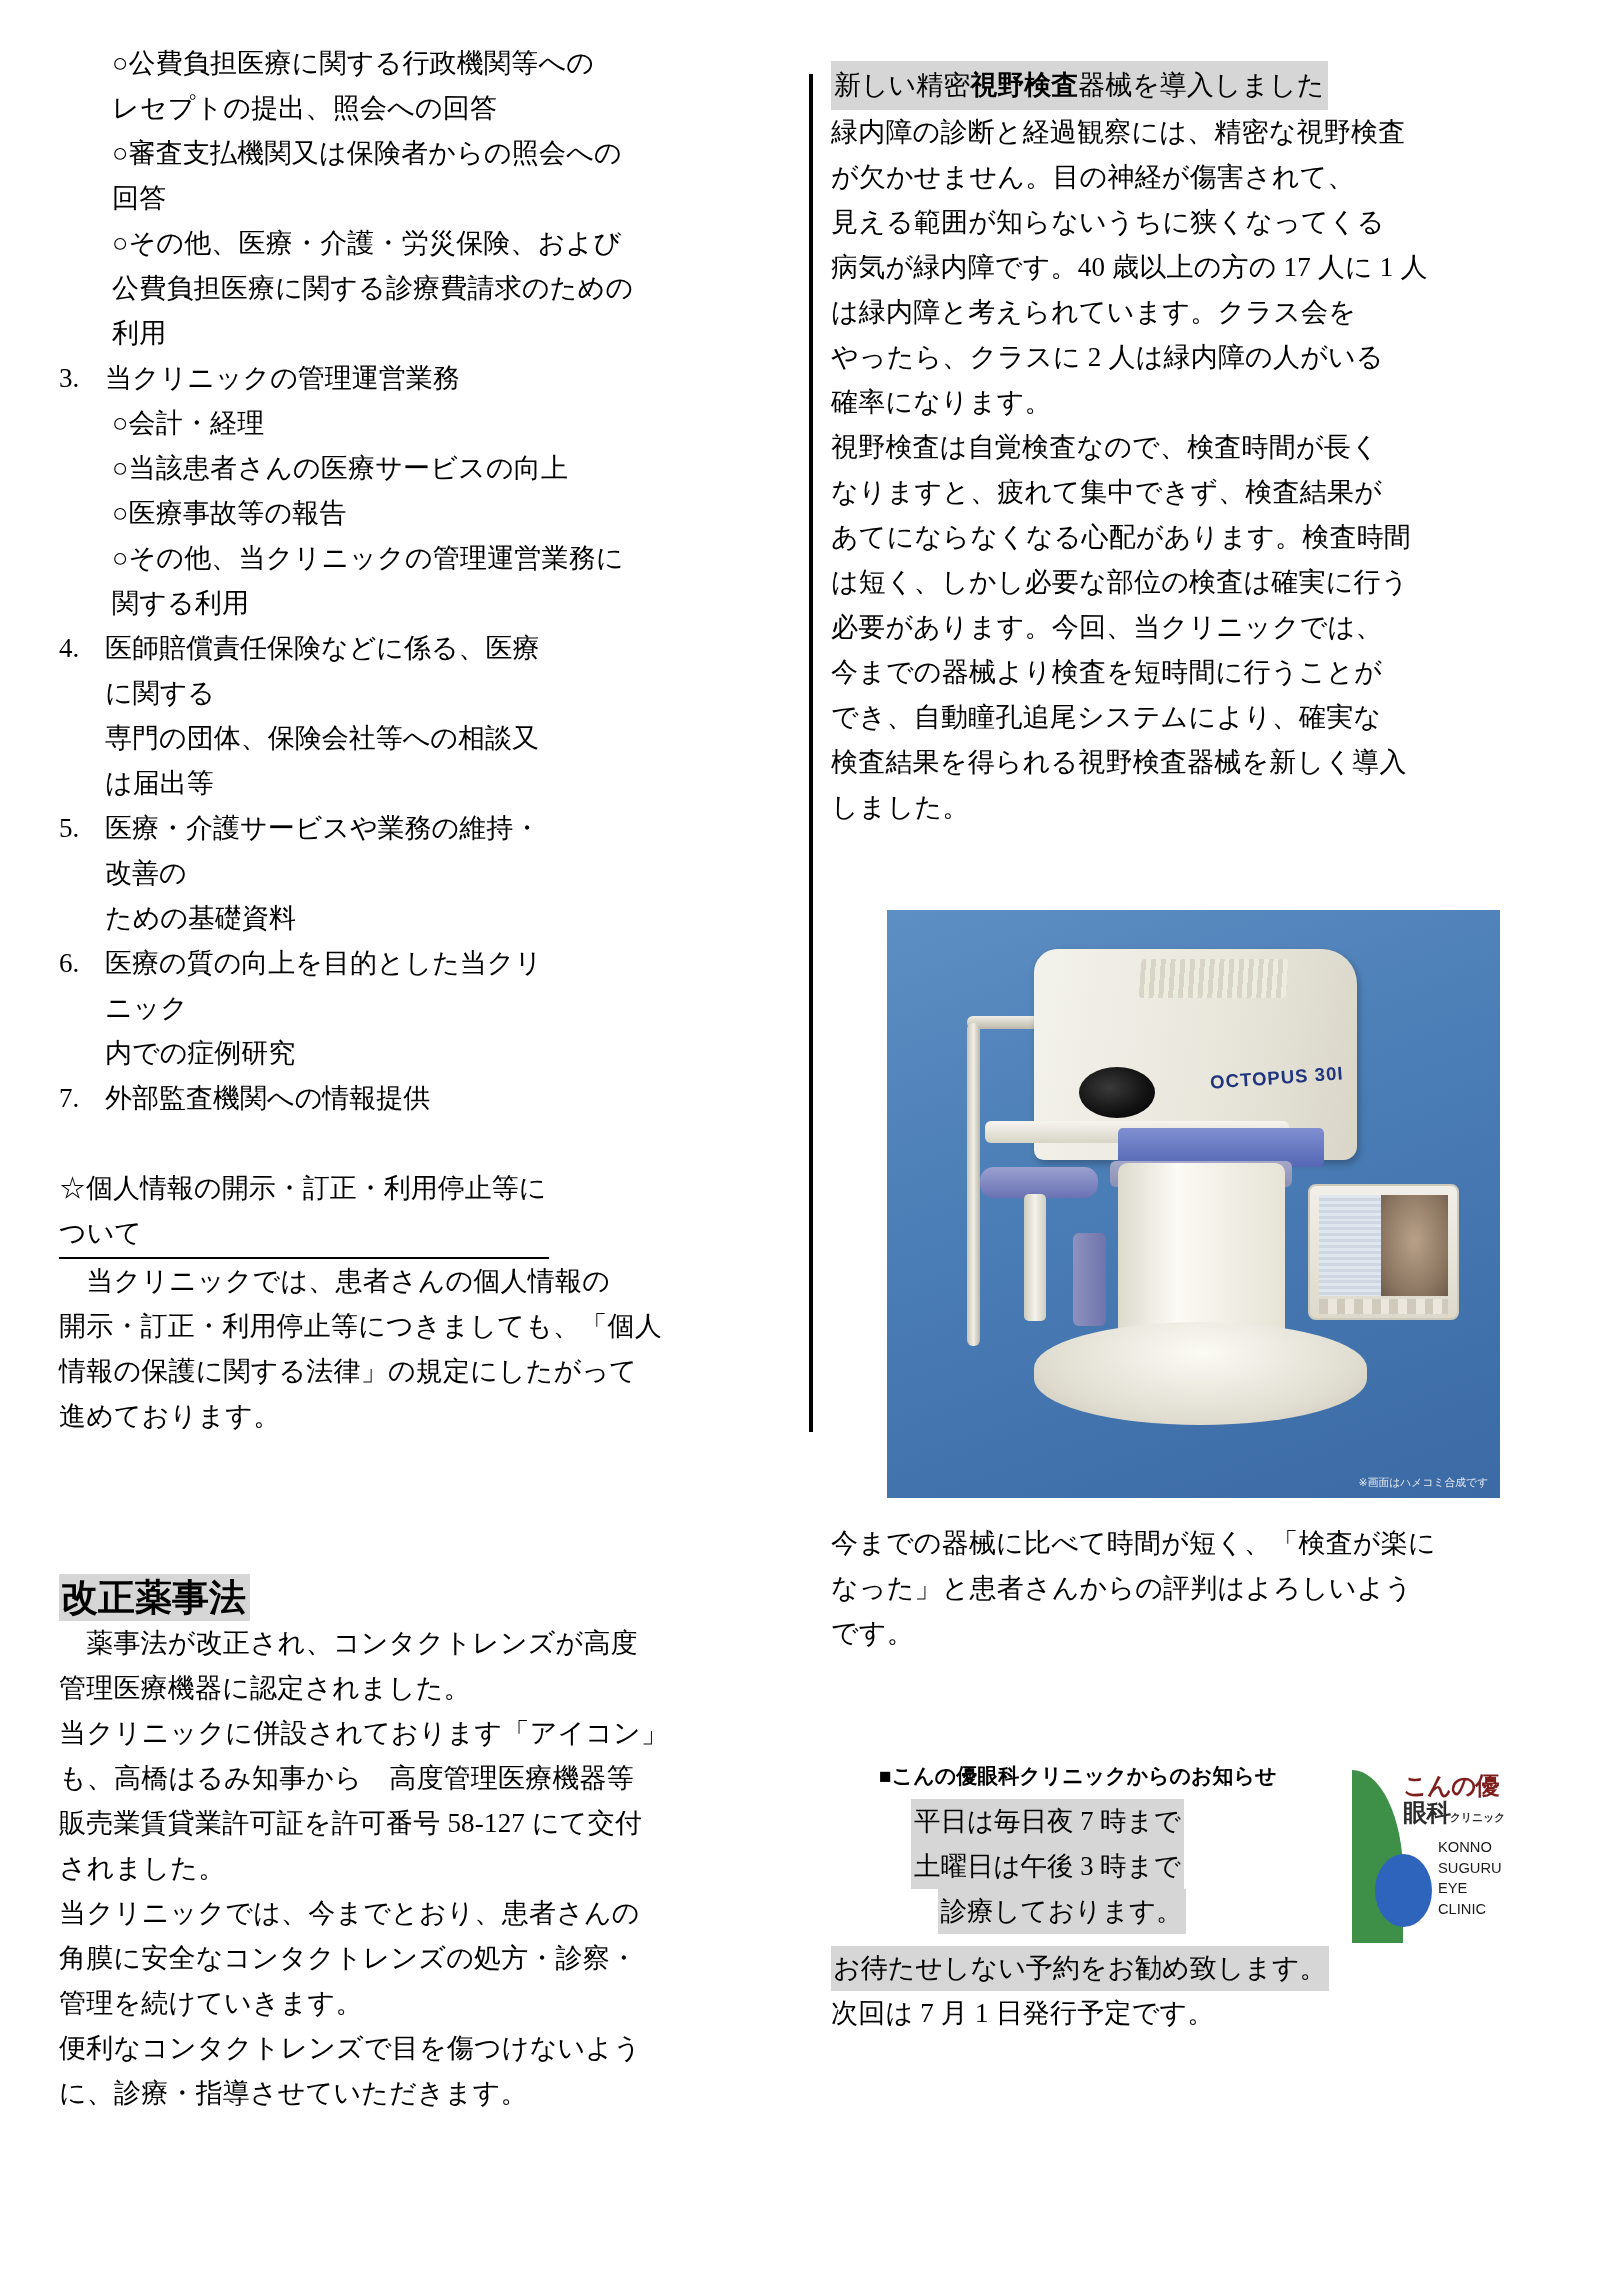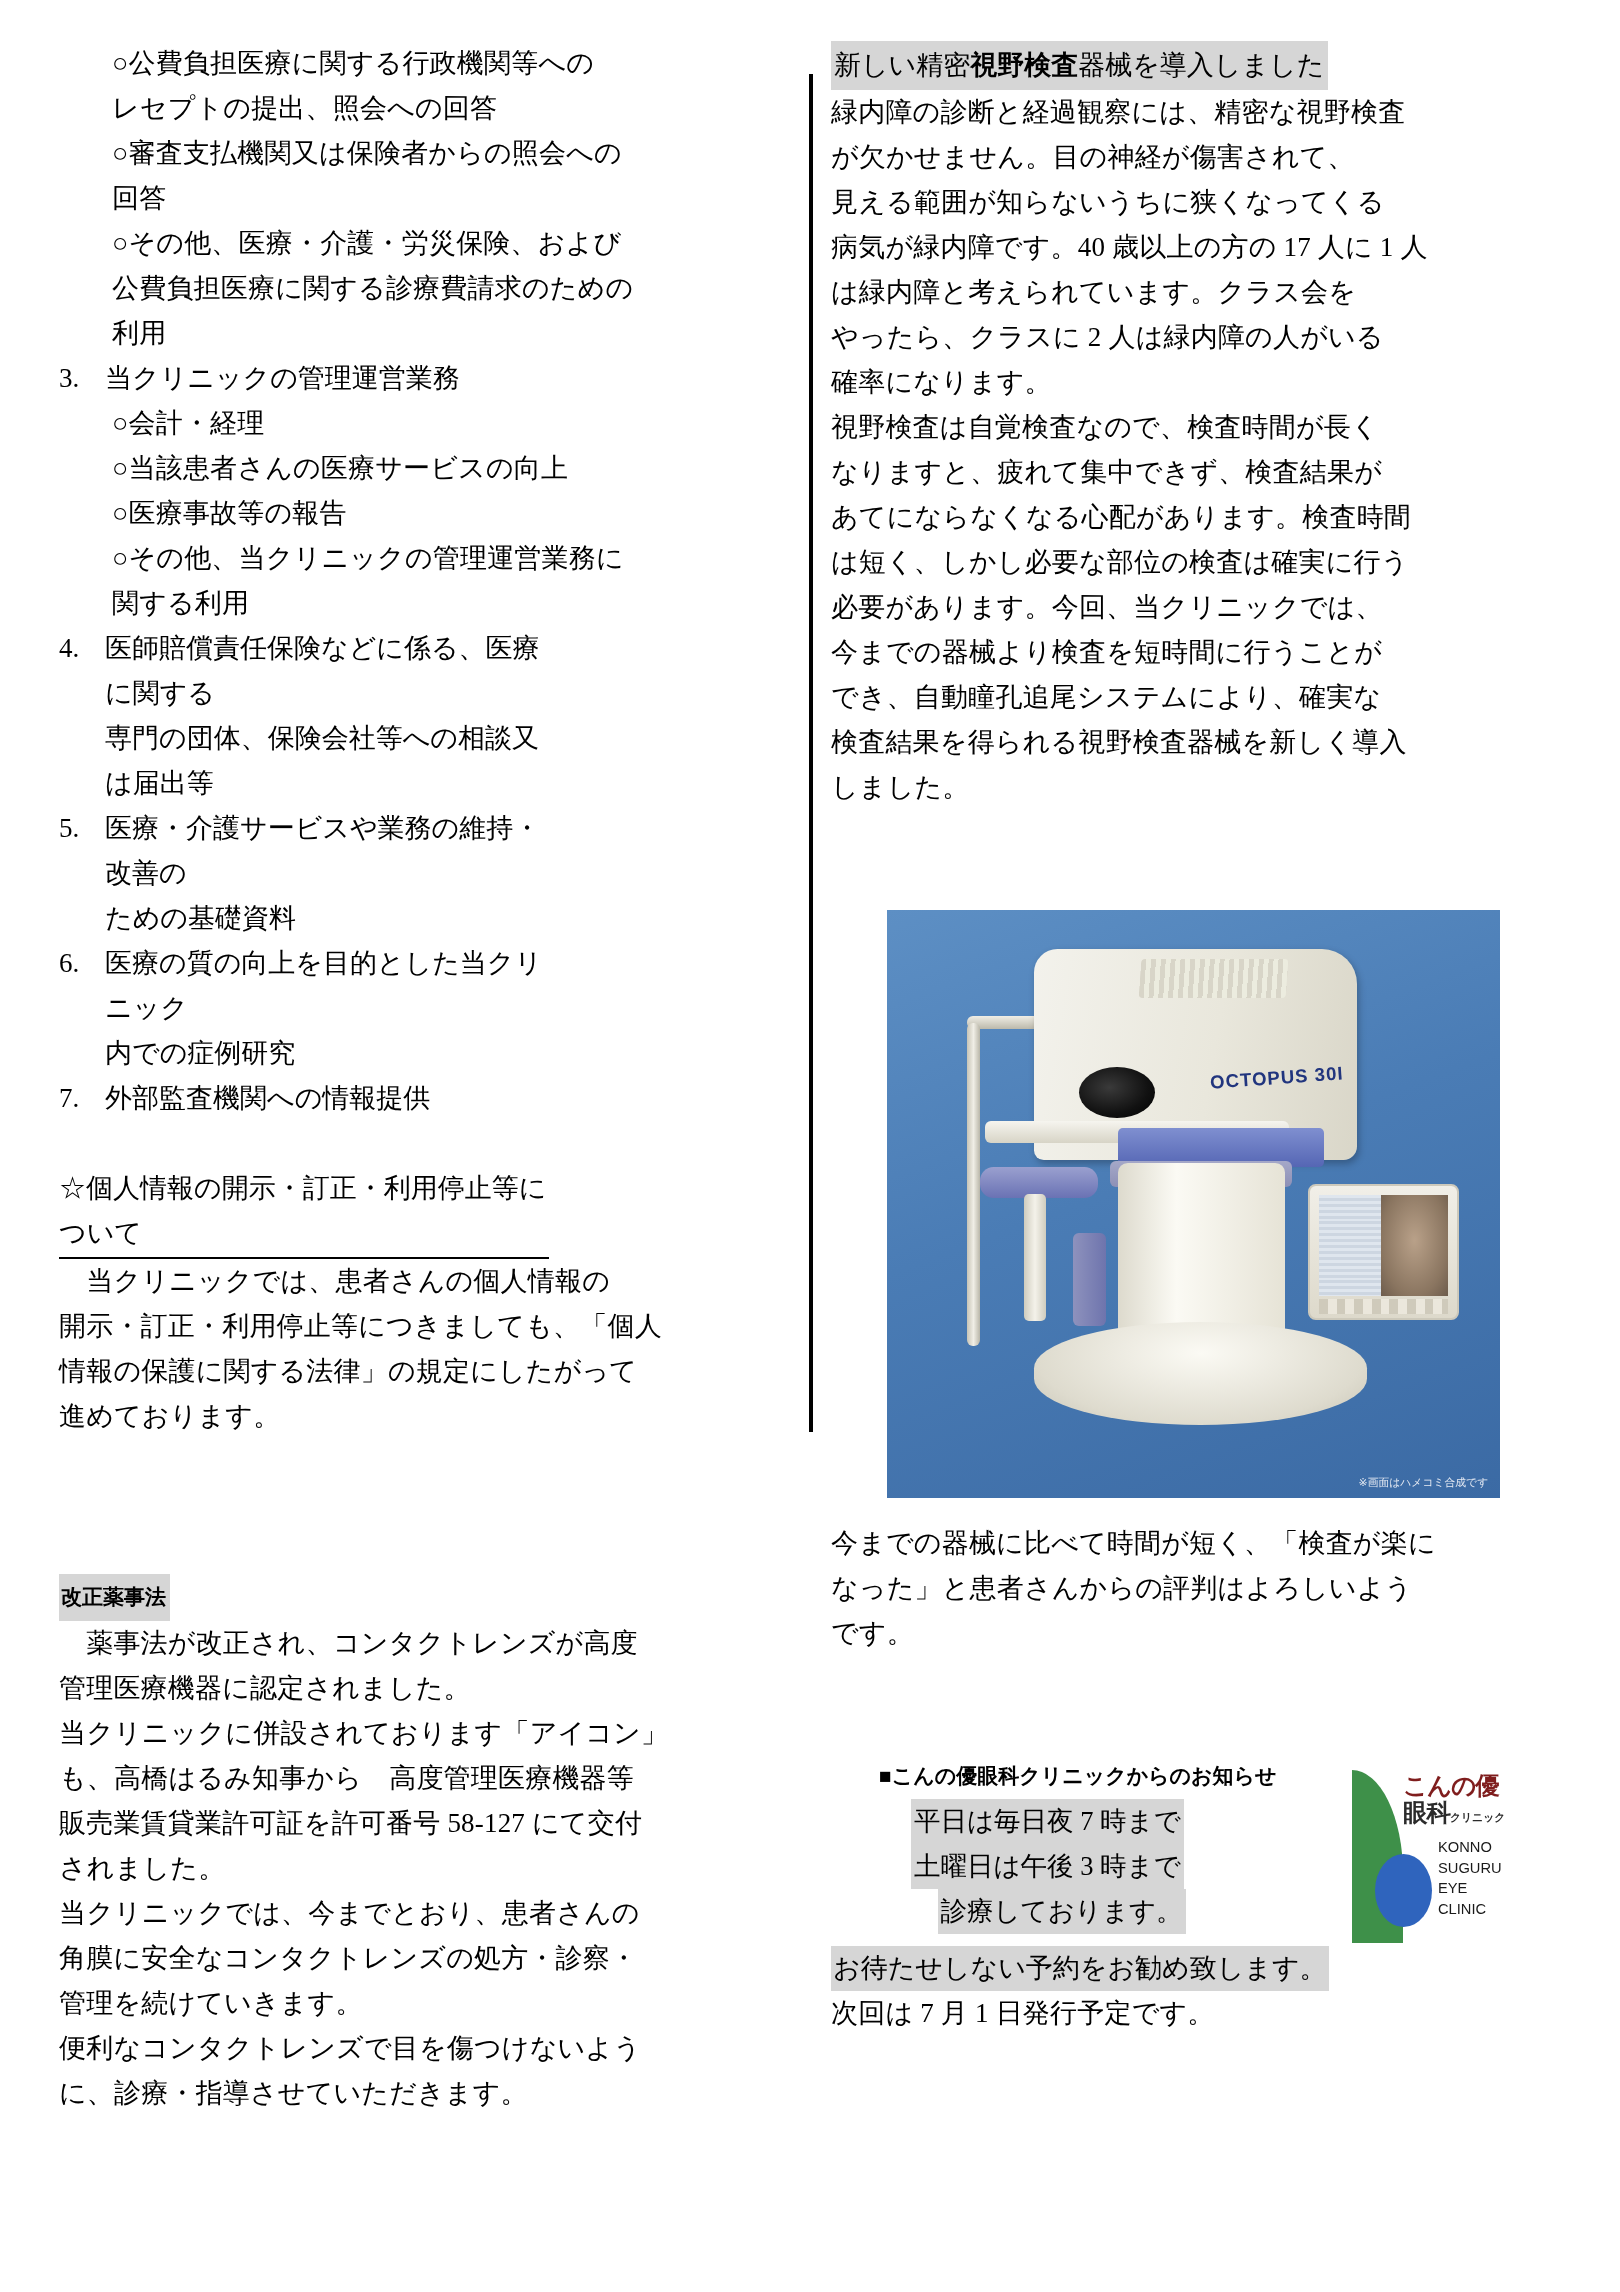--- a/index.html
+++ b/index.html
@@ -34,29 +34,29 @@
   .gap-m { height:45px; }
   .gap-xl { height:135px; }
 
   
   .h-underline {
     font-size:27px; line-height:45px;
     border-bottom:2.5px solid #000;
     display:inline-block; padding-bottom:1px;
   }
   .h-hl {
-    font-size:21px; line-height:43px;
+    font-size:37px; line-height:43px;
     background:#d6d6d6;
     display:inline-block; font-weight:bold;
     padding:2px 3.9px 2px 2px;
   }
   .h-hl-mixed {
     font-size:27px; line-height:43px;
     background:#d6d6d6;
-    display:inline-block; padding:2.9px 3.9px 2.9px 2.9px;
+    display:inline-block; padding:2.9px 3.9px 2.9px 2.9px;margin-top:20px;
   }
   .h-hl-mixed b { font-weight:bold; }
   .h-plain-bold { font-size:21px; line-height:45px;margin-left:48px; }
   .h-plain-bold b { font-weight:bold; }
 
   
   .photo {
     position:absolute; left:887px; top:910px;
     width:613px; height:588px;
     background:

